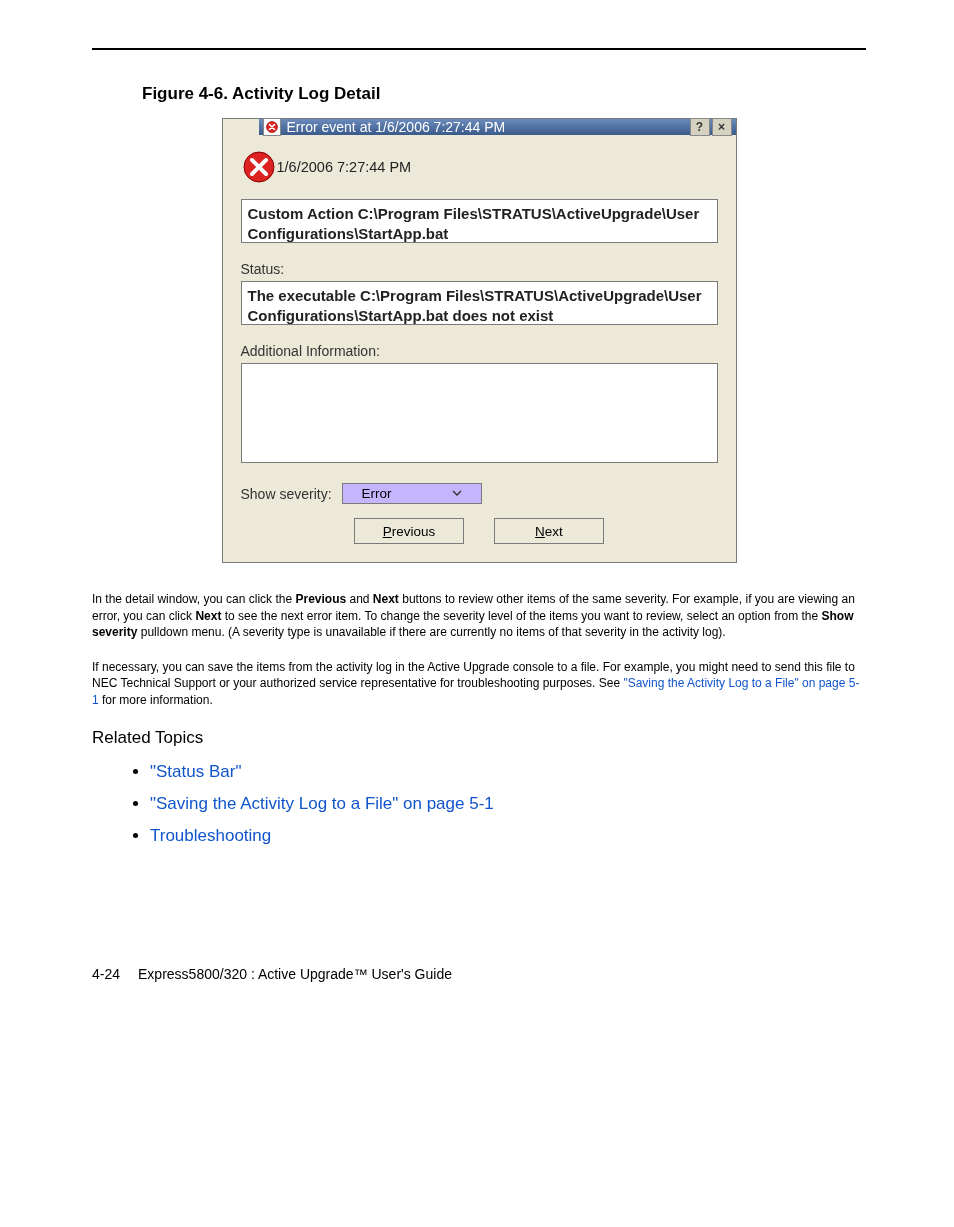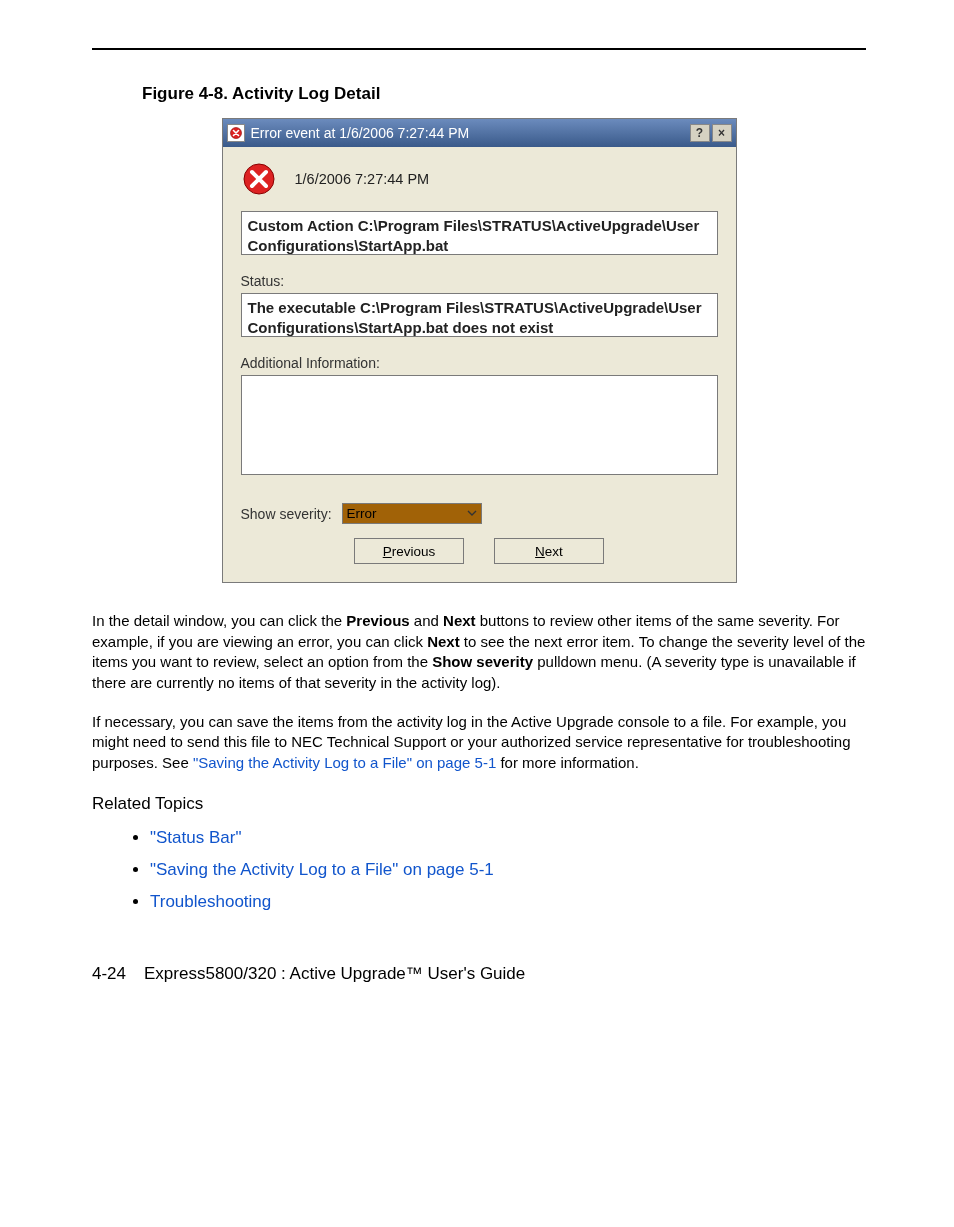--- a/index.html
+++ b/index.html
@@ -3,58 +3,58 @@
 <meta charset="utf-8">
 <style>
   * { box-sizing: border-box; margin: 0; padding: 0; }
   html, body { width: 954px; font-family: Arial, Helvetica, sans-serif; color: #000; background: #fff; }
   .page { padding: 48px 88px 30px 92px; }
   .running-head { font-style: italic; font-size: 17px; margin-bottom: 6px; }
   .hr { border: 0; border-top: 2px solid #000; margin-bottom: 34px; }
   .fig-caption { font-weight: bold; font-size: 17px; margin-bottom: 14px; margin-left: 50px; }
   .dialog-wrap { display: flex; justify-content: center; margin-bottom: 28px; }
   .dialog { width: 515px; background: #ece9d8; border: 1px solid #7a7a7a; position: relative; }
-  .titlebar { height: 28px; background: linear-gradient(#6b8bbd, #3a5a8a); display:flex; align-items:center; padding: 0 4px; }
+  .titlebar { height: 16px; background: linear-gradient(#6b8bbd, #3a5a8a); display:flex; align-items:center; padding: 0 4px; margin-left: 36px; }
   .tb-close { width: 18px; height: 18px; background:#fff; border:1px solid #888; display:flex; align-items:center; justify-content:center; margin-right:6px; }
   .tb-close svg { width:12px; height:12px; }
   .tb-title { color:#fff; font-size:14px; flex:1; }
   .tb-right { display:flex; gap:2px; }
   .tb-btn { width:20px; height:18px; background:#d6d2c2; border:1px solid #888; display:flex; align-items:center; justify-content:center; font-size:12px; font-weight:bold; color:#333; }
   .dlg-body { padding: 10px 18px 18px 18px; }
-  .row-top { display:flex; align-items:center; gap:18px; margin: 4px 0 14px 0; }
+  .row-top { display:flex; align-items:center; margin: 4px 0 14px 0; }
   .big-err { width:36px; height:36px; }
   .ts { font-size:14.5px; color:#222; }
   .lbl { font-size:14px; color:#333; margin: 10px 0 4px 0; display:block; }
   .txtbox { width:100%; border:1px solid #7a7a7a; background:#fff; padding:4px 6px; font-size:15px; font-family:Arial,Helvetica,sans-serif; color:#222; line-height:1.35;font-weight:bold; }
   .txtbox.h2 { height:44px; }
   .txtbox.h3 { height:100px; }
-  .sev-row { display:flex; align-items:center; gap:10px; margin-top:28px; }
-  .sev-row .sel { border:1px solid #7a7a7a; background:#a16207; padding:2px 4px; width:140px; font-size:13.5px; display:flex; align-items:center; justify-content:space-between; }
+  .sev-row { display:flex; align-items:center; gap:10px; margin-top:20px; }
+  .sev-row .sel { border:1px solid #7a7a7a; background:#c4b5fd; padding:2px 19px; width:140px; font-size:13.5px; display:flex; align-items:center; justify-content:space-between; }
   .btn-row { display:flex; justify-content:center; gap:30px; margin-top:14px; }
   .btn { width:110px; height:26px; border:1px solid #7a7a7a; background:#ece9d8; font-size:13.5px; display:flex; align-items:center; justify-content:center; }
   .btn .ul { text-decoration: underline; }
-  .para { font-size: 15px; line-height: 1.38; margin-bottom: 18px; }
+  .para { font-size: 12px; line-height: 1.38; margin-bottom: 18px; }
   .bold { font-weight: bold; }
   .link { color: #1155cc; }
   .rel-head { font-weight: normal; font-size: 17px; margin: 20px 0 14px 0; }
   ul.topics { list-style: disc; padding-left: 58px; font-size: 17px; }
   ul.topics li { margin-bottom: 12px; }
-  .footer { margin-top: 52px; font-size: 17px; display:flex; gap:18px; }
+  .footer { margin-top: 120px; font-size: 14px; display:flex; gap:18px; }
   .footer .pg { }
   .footer .ft { }
   .chev svg { width:10px; height:10px; }
 </style>
 </head>
 <body>
 
 <div class="page">
 
   <hr class="hr">
 
-  <div class="fig-caption">Figure 4-8. Activity Log Detail</div>
+  <div class="fig-caption">Figure 4-6. Activity Log Detail</div>
 
   <div class="dialog-wrap">
     <div class="dialog">
       <div class="titlebar">
         <span class="tb-close">
           <svg viewBox="0 0 12 12">
               <circle cx="6" cy="6" r="5.5" fill="#d22" stroke="#800" stroke-width="0.6"></circle>
               <path d="M3.5 3.5 L8.5 8.5 M8.5 3.5 L3.5 8.5" stroke="#fff" stroke-width="1.6" stroke-linecap="round"></path>
             </svg>
         </span>

